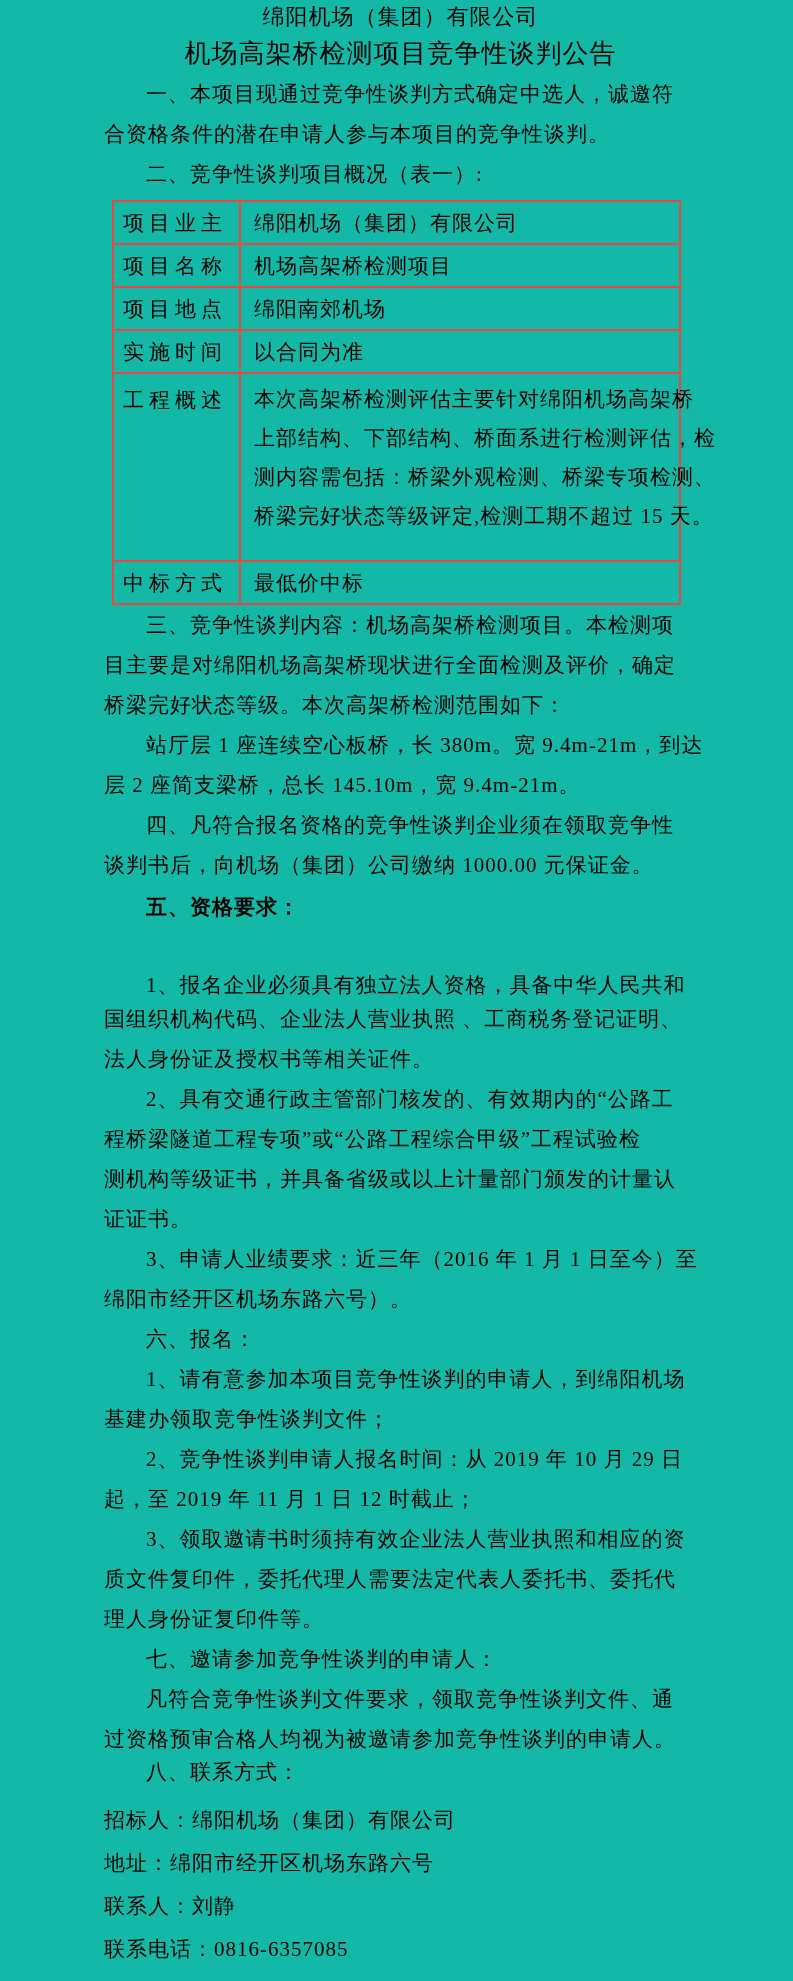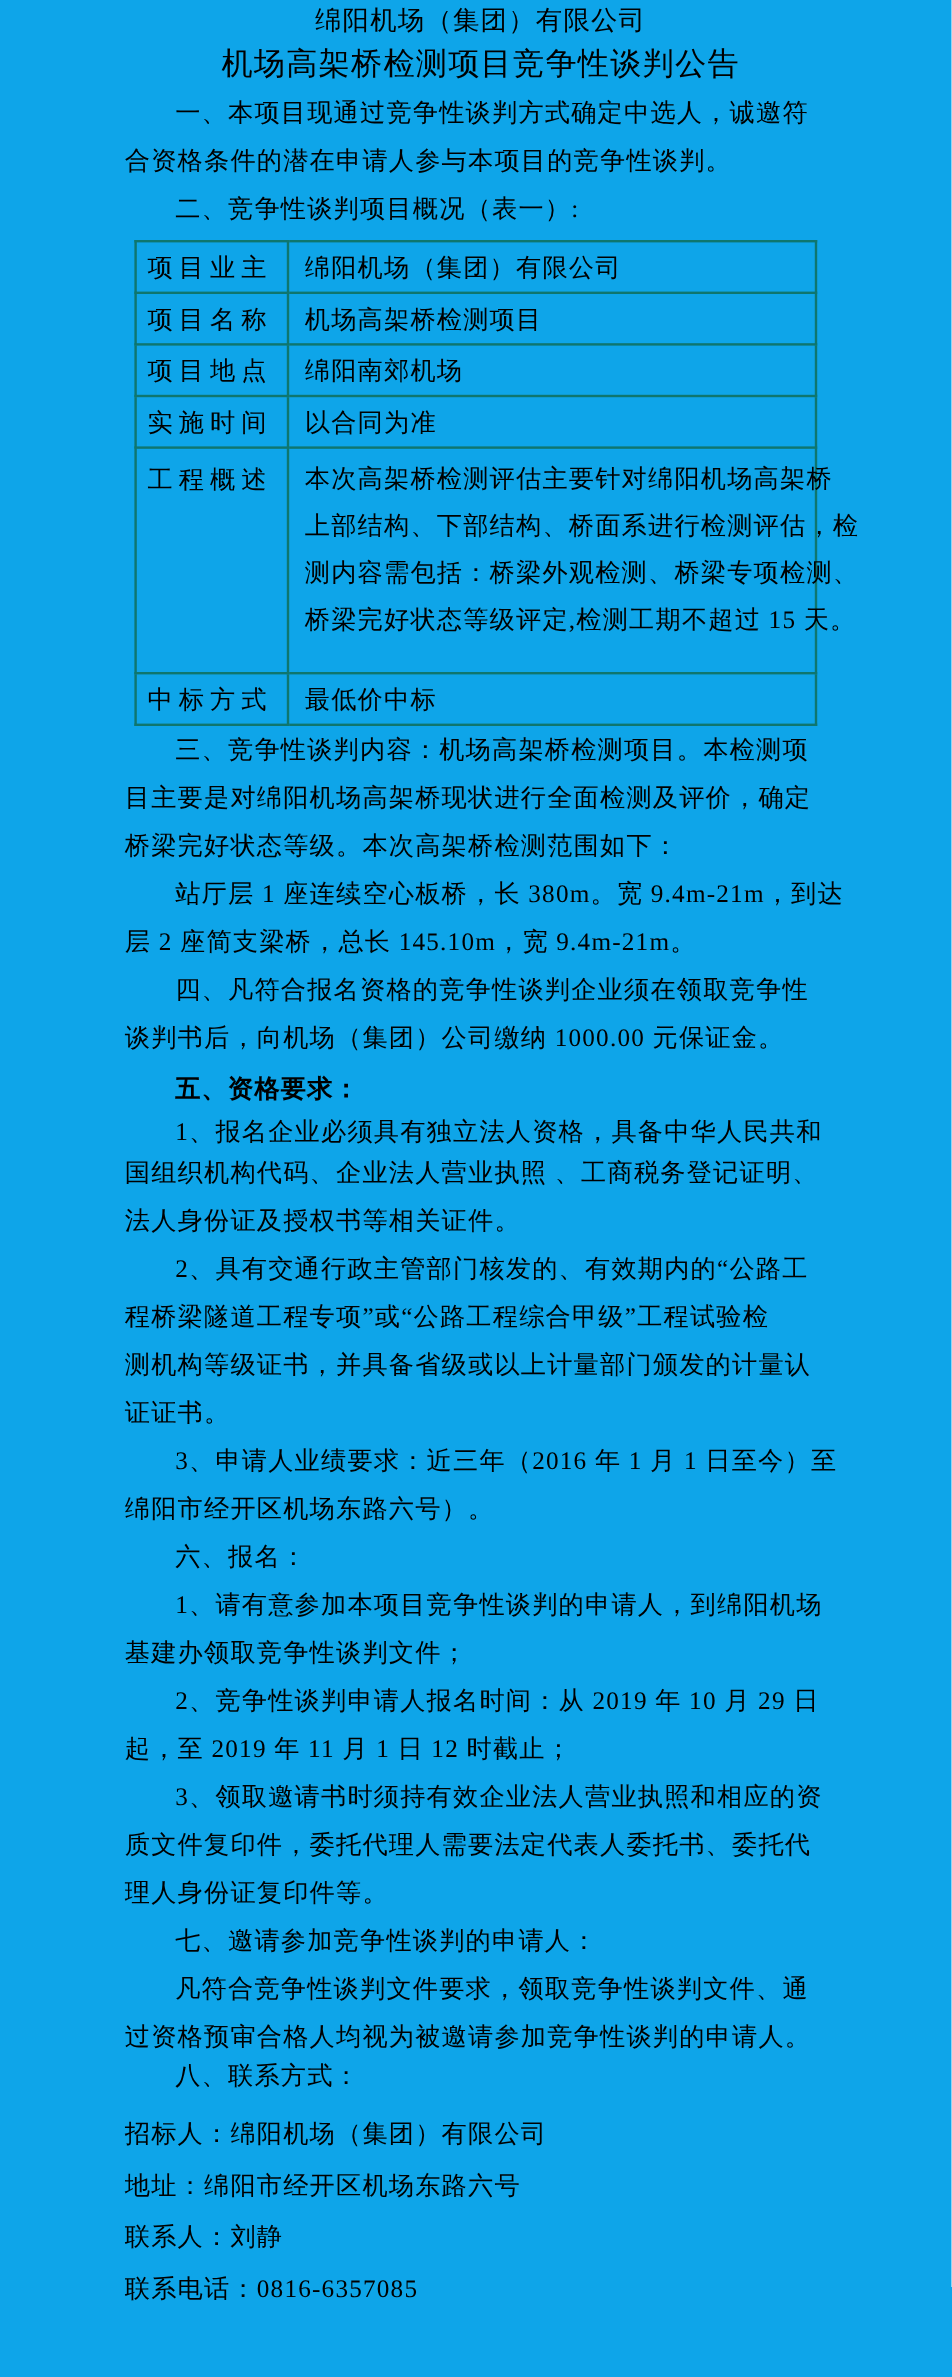--- a/index.html
+++ b/index.html
@@ -1,46 +1,46 @@
 <!DOCTYPE html>
 <html><head>
 <meta charset="utf-8">
 <style>
   html,body { margin:0; padding:0; background:#ffffff; }
   .page {
     position:relative;
     width:793px; height:1981px;
     margin:0 auto;
-    background:#0ea5e9;
+    background:#14b8a6;
     color:#000;
     font-family:"Liberation Serif","DejaVu Serif",serif;
     font-size:21px;
     letter-spacing:1px;
     overflow:hidden;
   }
   .content { padding:0 96px 0 104px; }
   .title { text-align:center; white-space:nowrap; }
   .title1 { font-size:22px; line-height:34px; }
   .title2 { font-size:26px; line-height:40px;text-align:center; }
   .ln { line-height:40px; white-space:nowrap; }
   .ind { text-indent:42px; }
   .tight-head { line-height:44px;font-weight:bold; }
-  .tight-first { line-height:28px; }
+  .tight-first { line-height:28px;margin-top:42px; }
   .s8-head { line-height:26px; }
   .contact-block { margin-top:14px; }
   .contact-ln { line-height:43px; white-space:nowrap; }
 
   table.tbl {
     border-collapse:collapse;
     table-layout:fixed;
     width:569px;
     margin:6px 0 0 8px;
   }
   table.tbl td {
-    border:2px solid #0f766e;
+    border:2px solid #ef4444;
     vertical-align:middle;
     font-size:21px;
   }
   td.lbl {
     width:114px;
     padding:0 2px 0 9px;
     letter-spacing:5px;
     white-space:nowrap;
   }
   td.val { padding:0 4px 0 13px; white-space:nowrap; }

